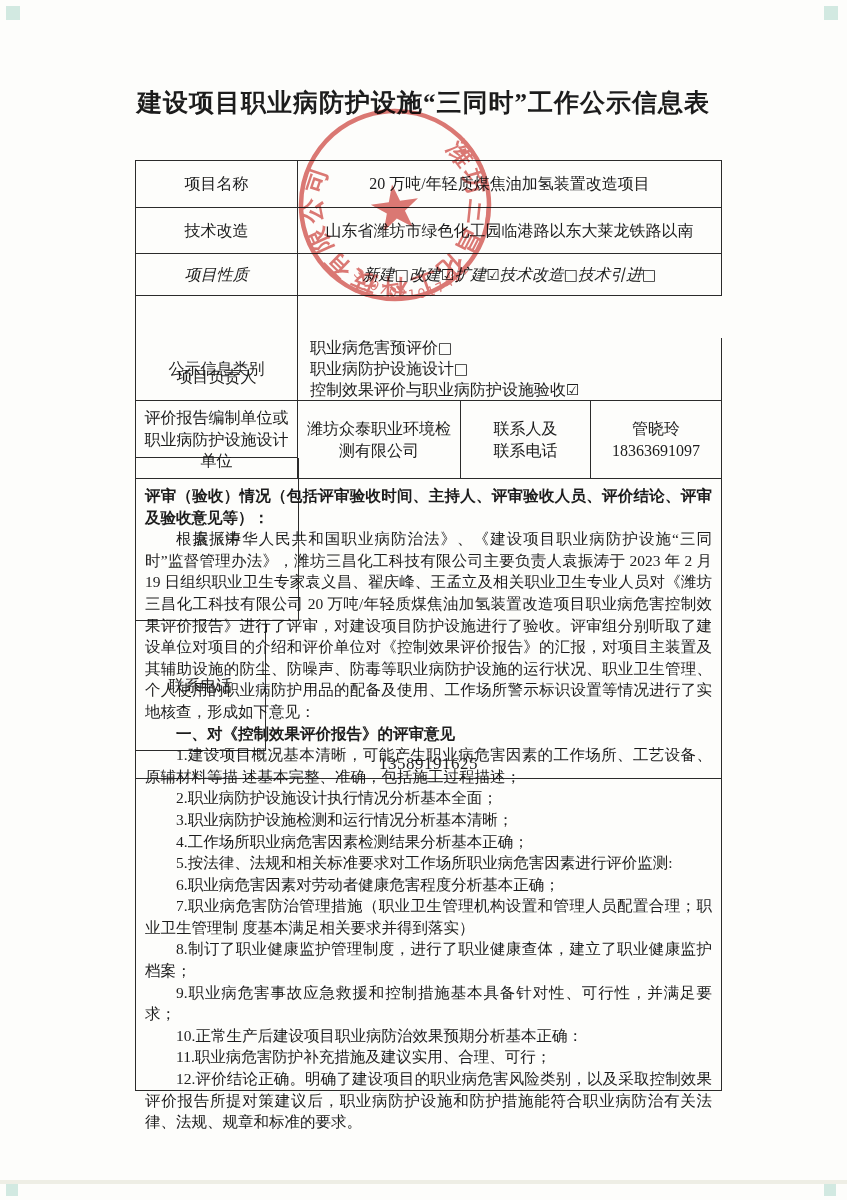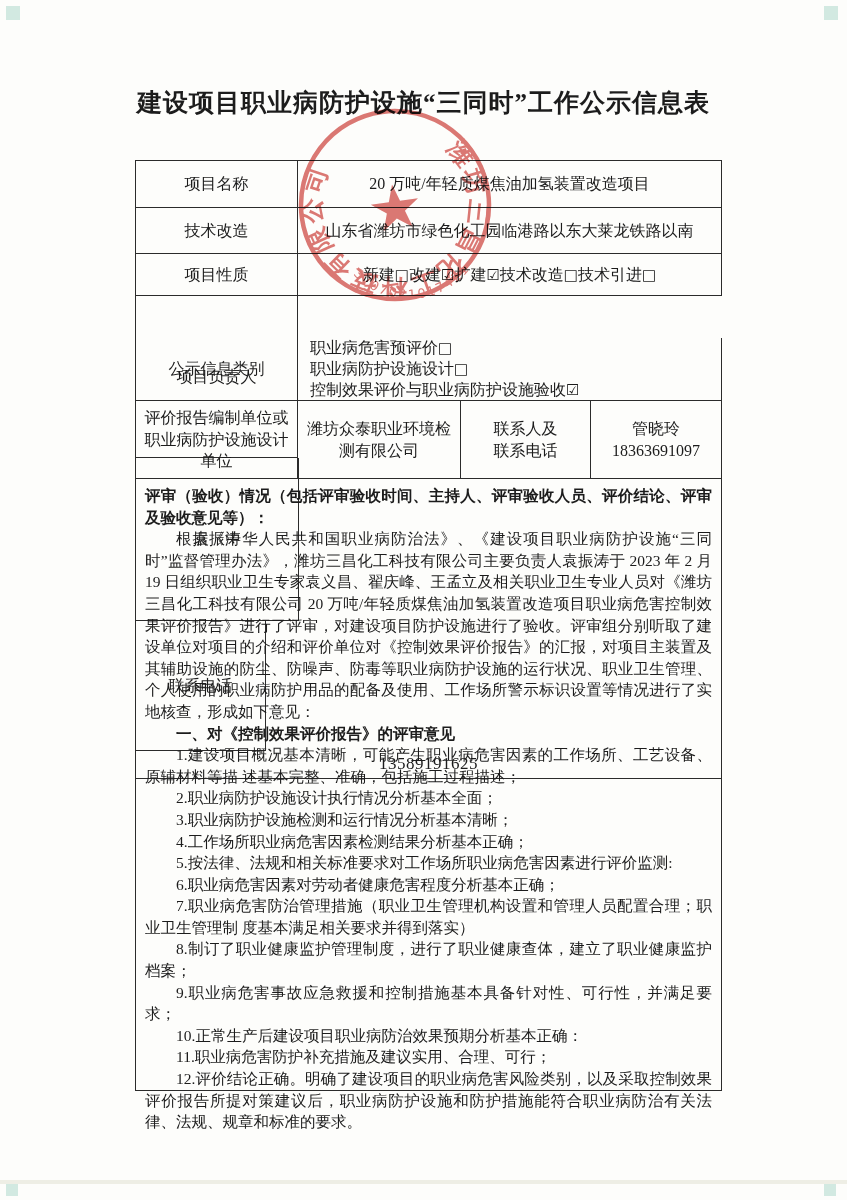--- a/index.html
+++ b/index.html
@@ -29,21 +29,21 @@
   .trow { display:flex; width:100%; }
   .tcell {
     border-right:1.6px solid #2b2b2b; border-bottom:1.6px solid #2b2b2b;
     display:flex; align-items:center; justify-content:center;
     text-align:center; padding:2px 6px; line-height:1.35;
   }
   .label-cell { width:162px; flex:0 0 162px; }
   .value-cell { flex:1 1 auto; }
   .left-align { justify-content:flex-start; text-align:left; padding-left:12px; }
 
-  .r1 { height:47px; } .r2 { height:46px; } .r3 { height:42px; }
+  .r1 { height:47px; } .r2 { height:46px; } .r3 { height:42px;font-style:italic; }
   .r4 { height:42px;flex-direction:column; } .r5 { height:63px; } .r6 { height:78px; }
 
   .nature-opts { display:flex; justify-content:center; align-items:center; width:100%; }
   .nature-opt { white-space:nowrap; }
   .boxglyph { font-family:"DejaVu Sans",sans-serif; font-size:15px; }
 
   .cat-list { display:flex; flex-direction:column; justify-content:space-between; gap:1px; width:100%; }
   .cat-item { line-height:20px; }
 
   .c-163 { width:163px; flex:0 0 163px; }

